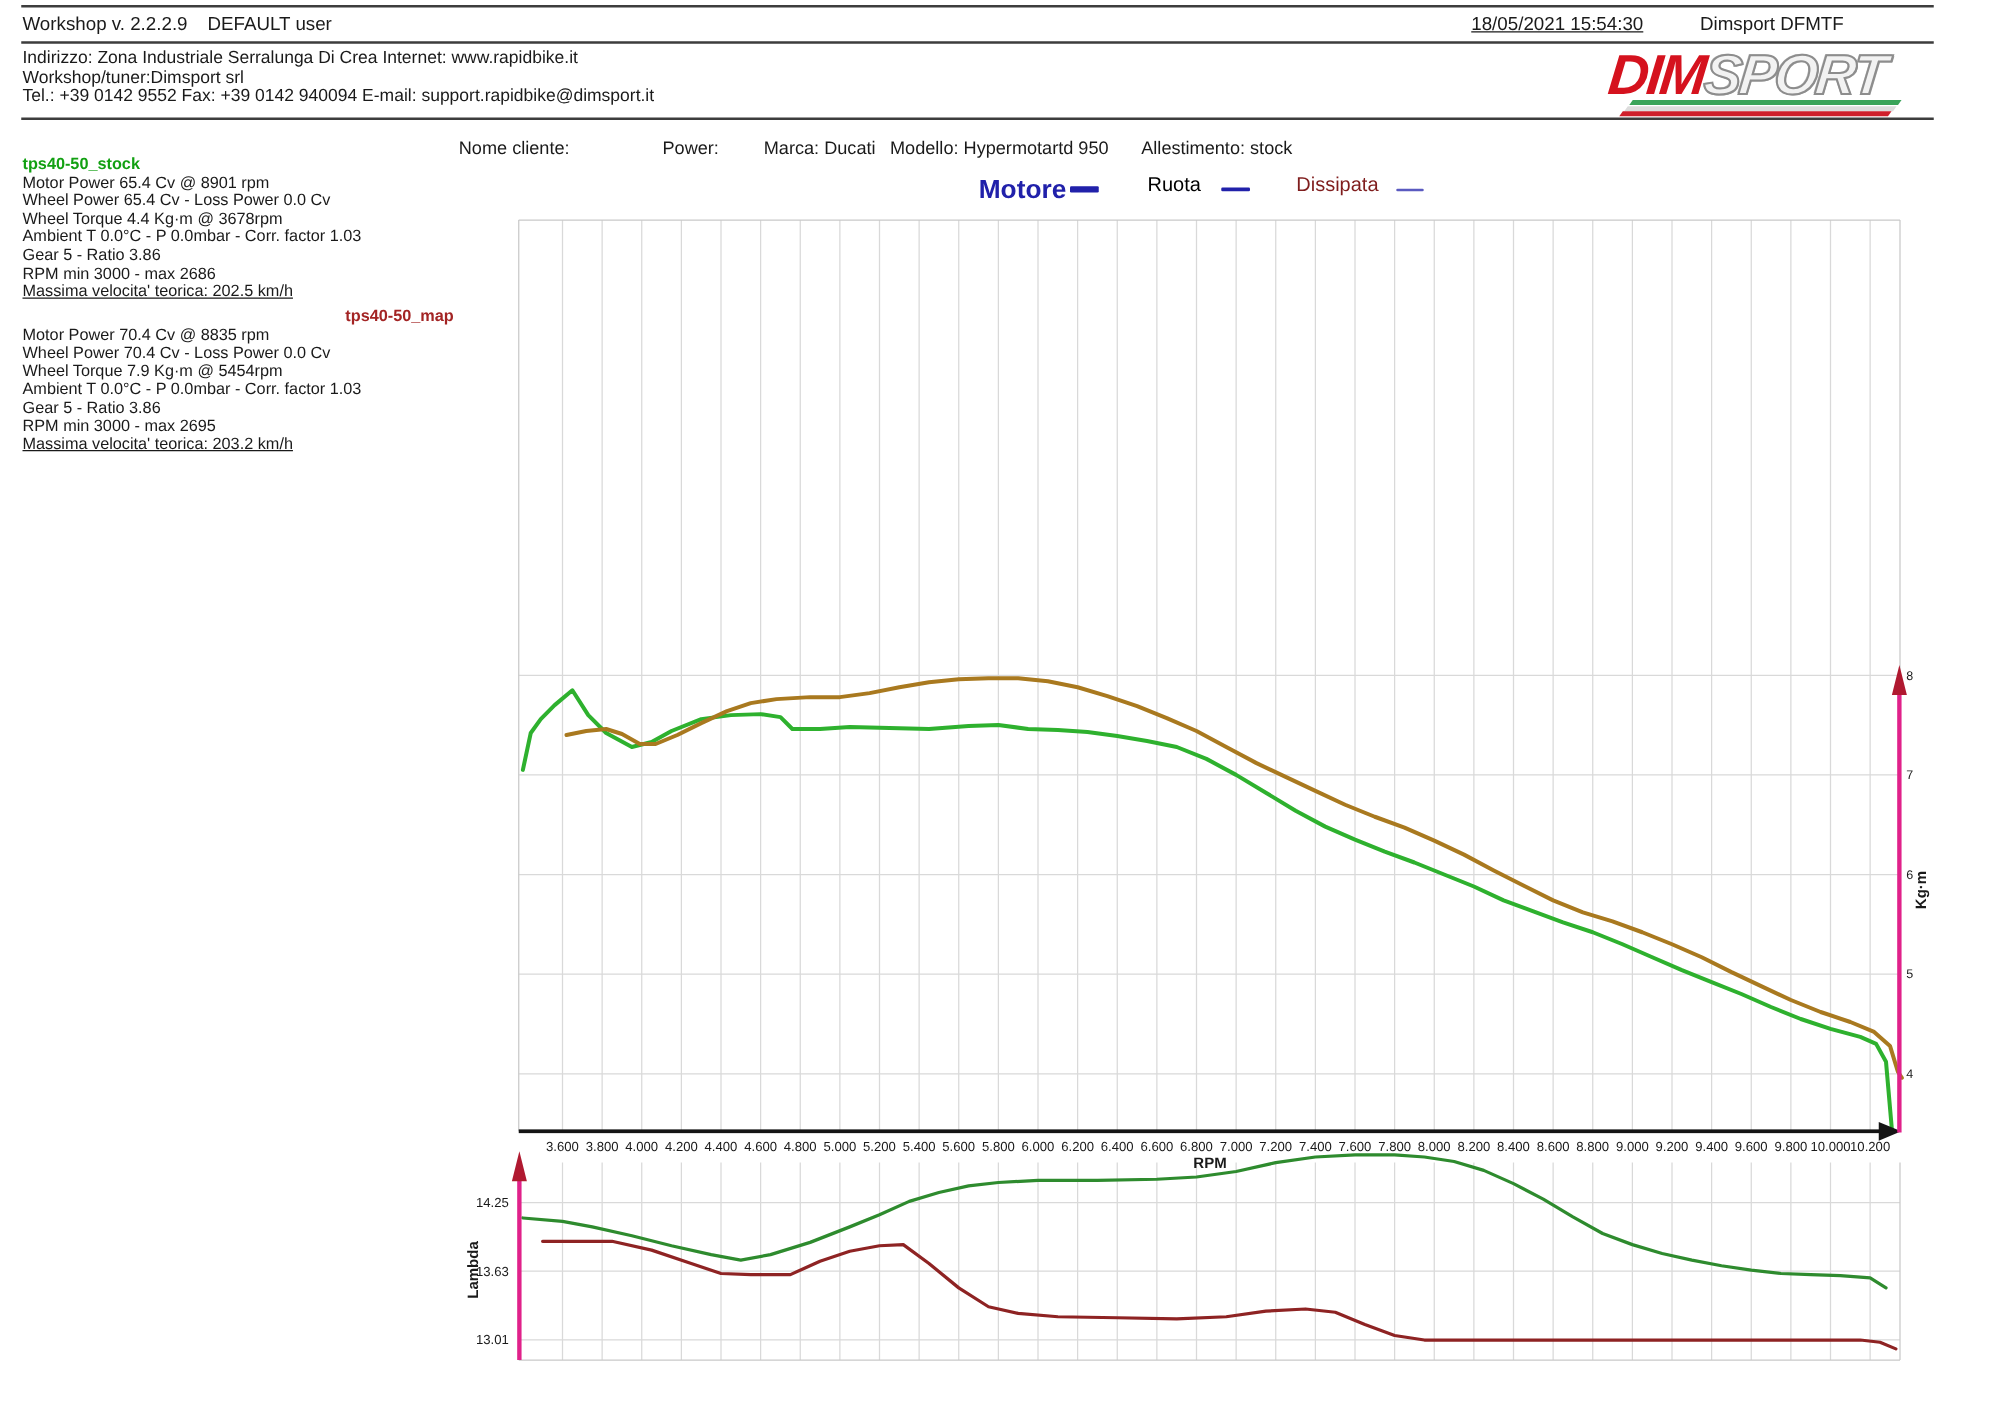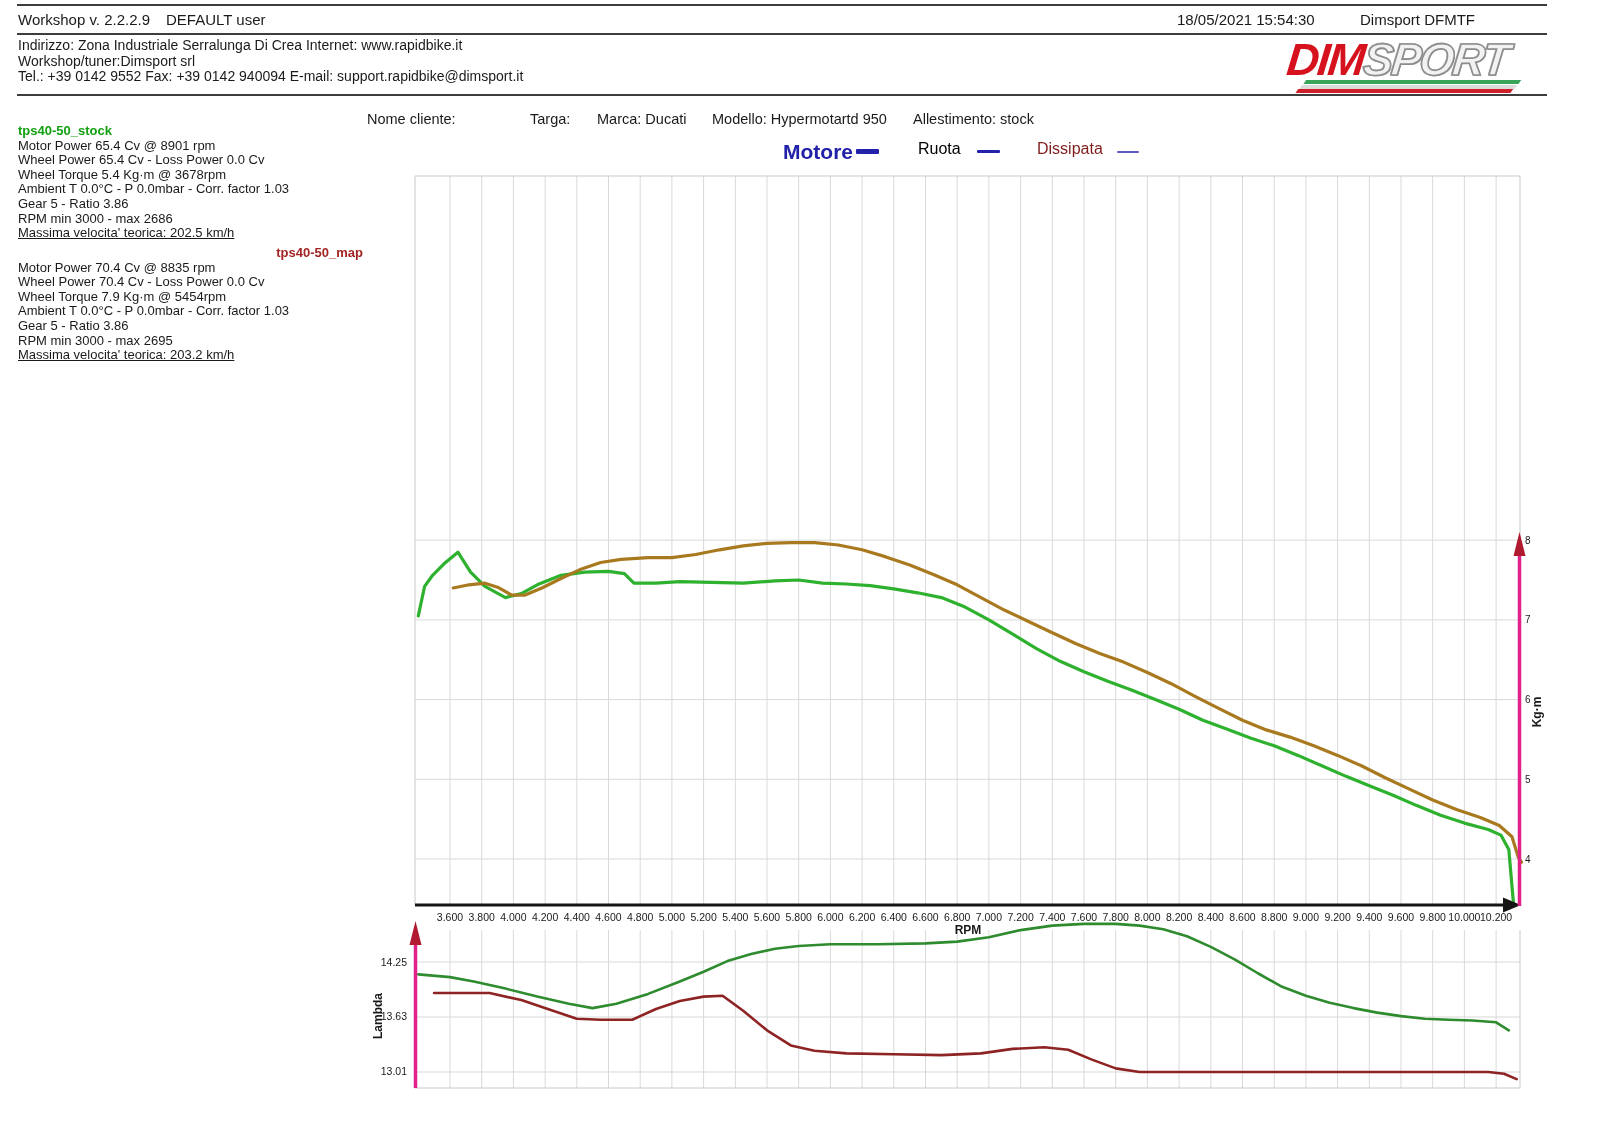--- a/index.html
+++ b/index.html
@@ -30,60 +30,60 @@
 </head>
 <body>
 
 <div class="rule" style="top:4px;"></div>
 <div class="rule" style="top:33px;"></div>
 <div class="rule" style="top:94px;"></div>
 
 <div class="hdr-line" style="left:18px;">
   <span>Workshop v. 2.2.2.9</span><span style="display:inline-block;width:16px;"></span><span>DEFAULT user</span>
 </div>
-<div class="hdr-line" style="left:1177px;">18/05/2021 15:54:30</div>
+<div class="hdr-line" style="left:1177px;text-decoration:underline;">18/05/2021 15:54:30</div>
 <div class="hdr-line" style="left:1360px;">Dimsport DFMTF</div>
 
 <div class="addr">
   <div>Indirizzo: Zona Industriale Serralunga Di Crea Internet: www.rapidbike.it</div>
   <div>Workshop/tuner:Dimsport srl</div>
   <div>Tel.: +39 0142 9552 Fax: +39 0142 940094 E-mail: support.rapidbike@dimsport.it</div>
 </div>
 
 <div class="logo">
   <div class="logo-text"><span class="logo-dim">DIM</span><span class="logo-sport">SPORT</span></div>
   <div class="stripe" style="left:18px;top:40px;width:215px;background:#3aa45a;"></div>
   <div class="stripe" style="left:14px;top:44.5px;width:215px;background:#dcdcdc;"></div>
   <div class="stripe" style="left:10px;top:49px;width:215px;background:#cf1f2b;"></div>
 </div>
 
 <div class="run-block" style="top:124px;">
   <div class="run-title" style="color: rgb(18, 160, 18);">tps40-50_stock</div>
   <div>Motor Power 65.4 Cv  @ 8901 rpm</div>
   <div>Wheel Power 65.4 Cv  - Loss Power 0.0 Cv</div>
-  <div>Wheel Torque 5.4 Kg·m  @ 3678rpm</div>
+  <div>Wheel Torque 4.4 Kg·m  @ 3678rpm</div>
   <div>Ambient T 0.0°C - P 0.0mbar - Corr. factor 1.03</div>
   <div>Gear 5 - Ratio 3.86</div>
   <div>RPM min 3000 - max 2686</div>
   <div class="speed-line">Massima velocita' teorica: 202.5 km/h</div>
 </div>
 <div class="run-block" style="top:246px;">
   <div class="run-title" style="color: rgb(163, 36, 36); text-align: right;">tps40-50_map</div>
   <div>Motor Power 70.4 Cv  @ 8835 rpm</div>
   <div>Wheel Power 70.4 Cv  - Loss Power 0.0 Cv</div>
   <div>Wheel Torque 7.9 Kg·m  @ 5454rpm</div>
   <div>Ambient T 0.0°C - P 0.0mbar - Corr. factor 1.03</div>
   <div>Gear 5 - Ratio 3.86</div>
   <div>RPM min 3000 - max 2695</div>
   <div class="speed-line">Massima velocita' teorica: 203.2 km/h</div>
 </div>
 
 <div class="veh" style="left:367px;">Nome cliente:</div>
-<div class="veh" style="left:530px;">Targa:</div>
-<div class="veh" style="left:597px;">Marca: Ducati</div>
+<div class="veh" style="left:530px;">Power:</div>
+<div class="veh" style="left:611px;">Marca: Ducati</div>
 <div class="veh" style="left:712px;">Modello: Hypermotartd 950</div>
 <div class="veh" style="left:913px;">Allestimento: stock</div>
 
 <div class="legend-label legend-item" style="left: 783px; font-size: 21px; color: rgb(33, 33, 170); font-weight: bold;">Motore</div>
 <div class="legend-swatch legend-sw" style="left: 856px; top: 149px; width: 23px; background: rgb(33, 33, 170); height: 5px;"></div>
 <div class="legend-label legend-item" style="left: 918px; font-size: 16px; color: #000000; font-weight: normal;">Ruota</div>
 <div class="legend-swatch legend-sw" style="left: 977px; top: 150px; width: 23px; background: rgb(33, 33, 170); height: 3px;"></div>
 <div class="legend-label legend-item" style="left: 1037px; font-size: 16px; color: #7f1d1d; font-weight: normal;">Dissipata</div>
 <div class="legend-swatch legend-sw" style="left: 1117px; top: 151px; width: 22px; background: rgb(90, 90, 192); height: 1.6px;"></div>
 

